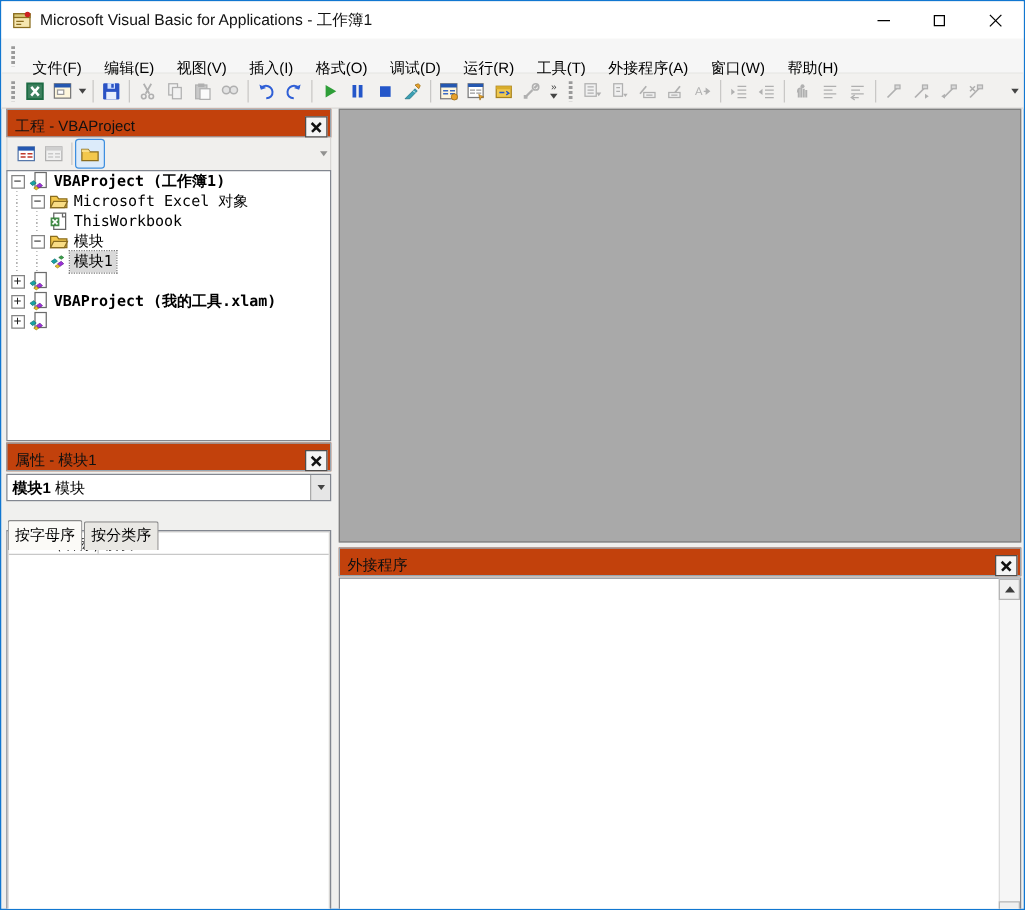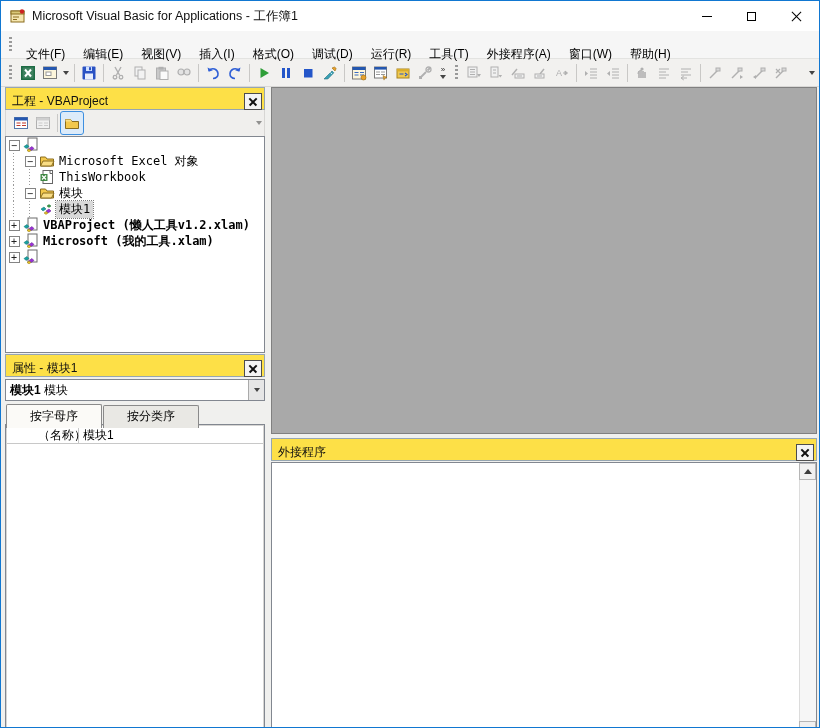--- a/index.html
+++ b/index.html
@@ -42,21 +42,21 @@
     border-top:4px solid #444; }
   .overflow-btn{ width:14px; height:24px; display:flex; flex-direction:column; align-items:center;
     justify-content:center; gap:1px; font-size:8px; color:#333; line-height:1; border-radius:2px; }
   svg{ display:block; }
 
   
   .workspace{ display:flex; height:669px; }
   .left-col{ width:264px; flex:0 0 auto; display:flex; flex-direction:column; padding-left:4px; }
   .right-col{ flex:1; display:flex; flex-direction:column; padding:0 2px 0 6px; }
 
-  .panel-header{ height:23px; background:#fde047; border:1px solid #96a6b2; display:flex;
+  .panel-header{ height:23px; background:#c2410c; border:1px solid #96a6b2; display:flex;
     align-items:center; padding:5px 2px 0 6px; flex:0 0 auto; }
   .panel-title{ flex:1; font-size:12px; color:#111; white-space:nowrap; overflow:hidden; }
   .xbtn{ width:18px; height:17px; border:1px solid #4d4d4d; background:#f4f4f4; position:relative;
     flex:0 0 auto; }
   .xbtn::before,.xbtn::after{ content:""; position:absolute; left:3px; top:7px; width:10px;
     height:1.6px; background:#111; }
   .xbtn::before{ transform:rotate(45deg); }
   .xbtn::after{ transform:rotate(-45deg); }
 
   
@@ -84,22 +84,22 @@
 
   
   .props-panel{ flex:1; display:flex; flex-direction:column; margin-top:1px; }
   .combo-row{ height:22px; margin:2px 0; display:flex; border:1px solid #828790; background:#fff;
     align-items:center;justify-content:space-between; }
   .combo-text{ flex:1; padding:0 4px; white-space:nowrap; overflow:hidden; }
   .combo-text b{ font-weight:bold; }
   .combo-btn{ width:16px; height:100%; background:#e6e6e6; border-left:1px solid #aaa;
     display:flex; align-items:center; justify-content:center; }
   .tabs-row{ height:21px; display:flex; align-items:flex-end; padding-left:1px; }
-  .tab{ border:1px solid #8a8a8a; border-bottom:none; background:#e9e8e4; padding:2px 23px 3px;
-    margin-right:1px; border-radius:2px 2px 0 0; position:relative; top:4px; }
+  .tab{ border:1px solid #8a8a8a; border-bottom:none; background:#e9e8e4; padding:2px 5px 3px;
+    margin-right:1px; border-radius:2px 2px 0 0; position:relative; top:16px; }
   .tab.active{ background:#fbfaf7; padding-top:3px; }
   .propgrid{ flex:1; background:#fff; border:1px solid #828790; box-shadow:inset 0 0 0 1px #d6d5d3; }
   .prow{ height:18px; display:flex; border-bottom:1px solid #c8c8c8; margin:1px 1px 0 1px; }
   .pname{ width:44px; border-right:1px solid #c8c8c8; padding:1px 3px; white-space:nowrap;margin-left:28px; }
   .pval{ flex:1; padding:1px 4px; }
 
   
   .mdi{ height:347px; background:#a9a9a9; border:1px solid #808080; margin-top:0; flex:0 0 auto; }
   .imm-panel{ flex:1; display:flex; flex-direction:column; margin-top:4px; }
   .imm-body{ flex:1; position:relative; background:#fff; border:1px solid #828790; margin-top:1px; }
@@ -430,20 +430,21 @@
                 <b>−</b>
               </span>
             <span class="ticon">
               <svg width="16" height="16" viewBox="0 0 16 16">
                   <rect x="5" y="1" width="9" height="12" fill="#fff" stroke="#6b6b6b"></rect>
                   <path d="M1 9.5l3-2 2 2-3 2z" fill="#17a2a2" stroke="#0c6a6a" stroke-width=".5"></path>
                   <path d="M6 11.5l3-2 2 2-3 2z" fill="#9b30d9" stroke="#5e1a86" stroke-width=".5"></path>
                   <path d="M4 13.5l2-1.4 2 1.4-2 1.4z" fill="#e8c32a" stroke="#947912" stroke-width=".5"></path>
                 </svg>
             </span>
+            <span class="tlabel">VBAProject (工作簿1)</span>
           </div>
 
           <div class="trow">
             <span class="sp guide"></span>
             <span class="toggle">
                 <b>−</b>
               </span>
             <span class="ticon">
               <svg width="16" height="16" viewBox="0 0 16 16">
                   <path d="M1.5 4h5l1.5 2h6.5v7h-13z" fill="#f3c84c" stroke="#8a6d1f"></path>
@@ -501,36 +502,35 @@
                 <b>+</b>
               </span>
             <span class="ticon">
               <svg width="16" height="16" viewBox="0 0 16 16">
                   <rect x="5" y="1" width="9" height="12" fill="#fff" stroke="#6b6b6b"></rect>
                   <path d="M1 9.5l3-2 2 2-3 2z" fill="#17a2a2" stroke="#0c6a6a" stroke-width=".5"></path>
                   <path d="M6 11.5l3-2 2 2-3 2z" fill="#9b30d9" stroke="#5e1a86" stroke-width=".5"></path>
                   <path d="M4 13.5l2-1.4 2 1.4-2 1.4z" fill="#e8c32a" stroke="#947912" stroke-width=".5"></path>
                 </svg>
             </span>
-            <span class="tlabel">VBAProject (懒人工具v1.2.xlam)</span>
           </div>
 
           <div class="trow bold">
             <span class="toggle">
                 <b>+</b>
               </span>
             <span class="ticon">
               <svg width="16" height="16" viewBox="0 0 16 16">
                   <rect x="5" y="1" width="9" height="12" fill="#fff" stroke="#6b6b6b"></rect>
                   <path d="M1 9.5l3-2 2 2-3 2z" fill="#17a2a2" stroke="#0c6a6a" stroke-width=".5"></path>
                   <path d="M6 11.5l3-2 2 2-3 2z" fill="#9b30d9" stroke="#5e1a86" stroke-width=".5"></path>
                   <path d="M4 13.5l2-1.4 2 1.4-2 1.4z" fill="#e8c32a" stroke="#947912" stroke-width=".5"></path>
                 </svg>
             </span>
-            <span class="tlabel">Microsoft (我的工具.xlam)</span>
+            <span class="tlabel">VBAProject (我的工具.xlam)</span>
           </div>
 
           <div class="trow bold">
             <span class="toggle">
                 <b>+</b>
               </span>
             <span class="ticon">
               <svg width="16" height="16" viewBox="0 0 16 16">
                   <rect x="5" y="1" width="9" height="12" fill="#fff" stroke="#6b6b6b"></rect>
                   <path d="M1 9.5l3-2 2 2-3 2z" fill="#17a2a2" stroke="#0c6a6a" stroke-width=".5"></path>

